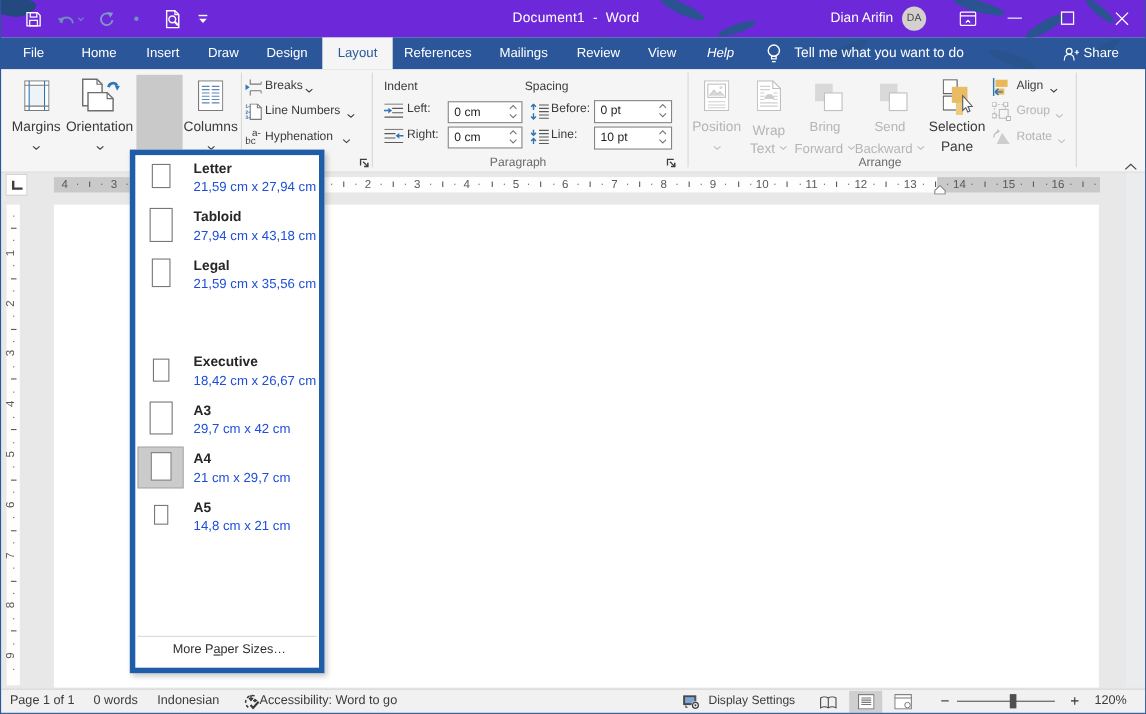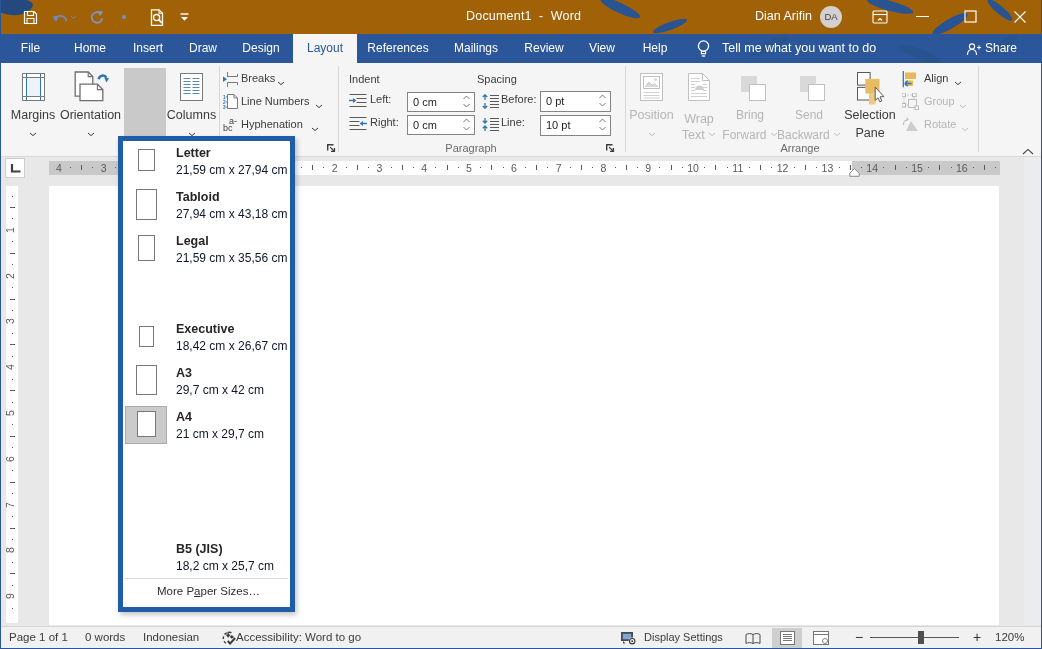--- a/index.html
+++ b/index.html
@@ -1,20 +1,20 @@
 <!DOCTYPE html>
 <html><head><meta charset="utf-8">
 <style>
 *{margin:0;padding:0;box-sizing:border-box;}
 html,body{width:1042px;height:649px;overflow:hidden;}
 #app{position:relative;width:1042px;height:649px;font-family:"Liberation Sans",sans-serif;
   background:#e8e8e8;overflow:hidden;}
 .abs{position:absolute;}
 
-#titlebar{position:absolute;left:0;top:0;width:1042px;height:34px;background:#a16207;}
+#titlebar{position:absolute;left:0;top:0;width:1042px;height:34px;background:#6d28d9;}
 #tabrow{position:absolute;left:0;top:34px;width:1042px;height:29px;background:#2b579a;}
 .tab{position:absolute;top:0;height:29px;line-height:29px;color:#fff;font-size:12px;text-align:center;}
 .tab.active{background:#f5f5f5;color:#2b579a;}
 .ttext{color:#fff;font-size:12.5px;}
 
 #ribbon{position:absolute;left:1px;top:63px;width:1040px;height:94px;background:#f5f5f5;border-bottom:1px solid #d8d8d8;}
 #ribbon .sep{position:absolute;top:3px;width:1px;height:86px;background:#d9d8d7;}
 .bigbtn{position:absolute;top:5px;height:68px;text-align:center;font-size:12.5px;color:#3b3b3b;}
 .bigbtn .lbl{position:absolute;left:-8px;right:-8px;top:40px;font-size:12.5px;white-space:nowrap;}
 .bigbtn .chv{position:absolute;left:0;right:0;top:58px;}
@@ -35,21 +35,21 @@
 .rbar{position:absolute;top:4px;width:1px;height:5px;background:#595959;}
 .vdot{position:absolute;left:11px;width:1px;height:1px;background:#595959;}
 .vbar{position:absolute;left:9px;width:5px;height:1px;background:#595959;}
 .vnum{position:absolute;left:2px;font-size:10.5px;color:#595959;height:12px;margin-top:-6px;line-height:12px;transform:rotate(-90deg);}
 
 #dd{position:absolute;left:118px;top:136px;width:177px;height:476px;background:#fff;
   border:5px solid #1f5da8;box-shadow:2px 3px 5px rgba(0,0,0,0.22);}
 .dditem{position:absolute;left:0;width:167px;height:44px;}
 .ddicon{position:absolute;background:#fff;border:1px solid #777;}
 .ddtitle{position:absolute;left:53px;top:5px;font-size:12.5px;font-weight:bold;color:#262626;}
-.dddim{position:absolute;left:53px;top:21.5px;font-size:12px;color:#0f172a;}
+.dddim{position:absolute;left:53px;top:21.5px;font-size:12px;color:#1d4ed8;}
 
 #status{position:absolute;left:1px;top:626px;width:1040px;height:22px;background:#f1f1f1;border-top:1px solid #d4d4d4;font-size:11.5px;color:#3b3b3b;}
 #status .it{position:absolute;top:0;line-height:21px;}
 </style></head><body>
 <div id="app">
 
 <div id="titlebar">
 
  <svg class="abs" style="left:0;top:0;" width="70" height="20">
         <path d="M-5 -4 C 30 -2 38 2 30 10 C 20 18 6 16 -5 10 z" fill="#24497e"></path>
@@ -119,21 +119,21 @@
 <div class="tab" style="left:14px;width:33px;">File</div>
 <div class="tab" style="left:67px;width:46px;">Home</div>
 <div class="tab" style="left:125px;width:46px;">Insert</div>
 <div class="tab" style="left:181px;width:44px;">Draw</div>
 <div class="tab" style="left:236px;width:50px;">Design</div>
 <div class="tab active" style="left:293px;width:64px;">Layout</div>
 <div class="tab" style="left:362px;width:72px;">References</div>
 <div class="tab" style="left:442px;width:68px;">Mailings</div>
 <div class="tab" style="left:518px;width:52px;">Review</div>
 <div class="tab" style="left:578px;width:48px;">View</div>
-<div class="tab" style="left:633px;width:44px;">Help</div>
+<div class="tab" style="left:633px;width:44px;font-style:italic;">Help</div>
 
  <svg class="abs" style="left:740px;top:2px;" width="300" height="27">
   <g fill="#28538f">
    <ellipse cx="30" cy="10" rx="20" ry="5" transform="rotate(-25 30 10)"></ellipse>
    <ellipse cx="180" cy="18" rx="22" ry="5" transform="rotate(20 180 18)"></ellipse>
    <ellipse cx="265" cy="8" rx="16" ry="4" transform="rotate(-35 265 8)"></ellipse>
   </g>
  </svg>
  <svg class="abs" style="left:696px;top:5px;" width="15" height="19" viewBox="0 0 15 19">
   <circle cx="7.5" cy="7" r="5.1" fill="none" stroke="#fff" stroke-width="1.3"></circle>
@@ -610,22 +610,23 @@
 <div class="ddicon" style="left:12.5px;top:4.0px;width:21px;height:30px;"></div>
 <div class="ddtitle">A3</div>
         <div class="dddim">29,7 cm x 42 cm</div>
 </div>
 <div class="dditem" style="top:264px;">
 <div class="abs" style="left:2px;top:1px;width:42px;height:38px;background:#cbcbcb;border:1px solid #ababab;"></div>
 <div class="ddicon" style="left:13.5px;top:6.0px;width:19px;height:26px;"></div>
 <div class="ddtitle">A4</div>
         <div class="dddim">21 cm x 29,7 cm</div>
 </div>
-<div class="dditem" style="top:396px;">
-<div class="ddtitle">B5 (JIS)</div>
-        <div class="dddim">18,2 cm x 25,7 cm</div>
+<div class="dditem" style="top:308px;">
+<div class="ddicon" style="left:16.5px;top:10.0px;width:13px;height:18px;"></div>
+<div class="ddtitle">A5</div>
+        <div class="dddim">14,8 cm x 21 cm</div>
 </div>
 <div class="abs" style="left:2px;top:437px;width:163px;height:1px;background:#d9d9d9;"></div>
 <div class="abs" style="left:34px;top:444px;font-size:11.5px;color:#2e2e2e;">More P<span style="text-decoration:underline;">a</span>per Sizes…</div>
 </div>
 <div class="abs" style="left:0;top:0;width:1px;height:649px;background:#2b579a;"></div>
 <div class="abs" style="left:1041px;top:0;width:1px;height:649px;background:#2b579a;"></div>
 <div class="abs" style="left:0;top:648px;width:1042px;height:1px;background:#2b579a;"></div>
 </div>
 </body></html>

